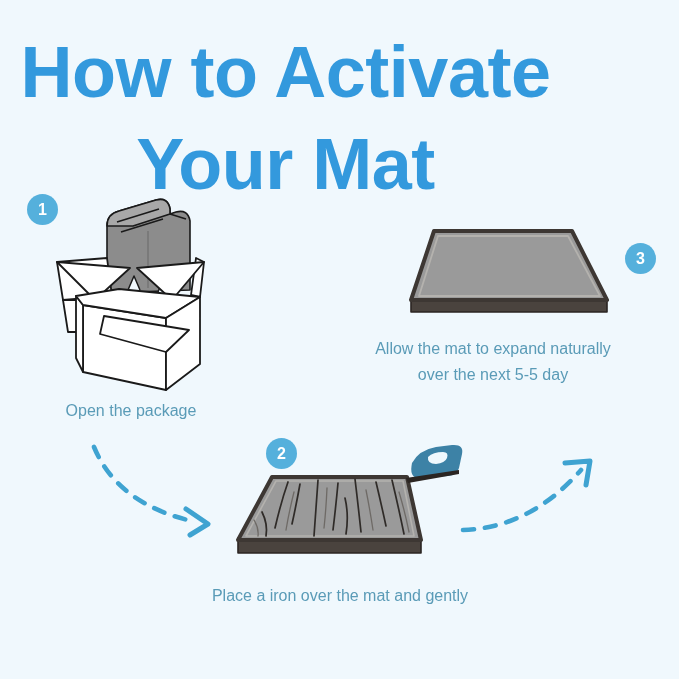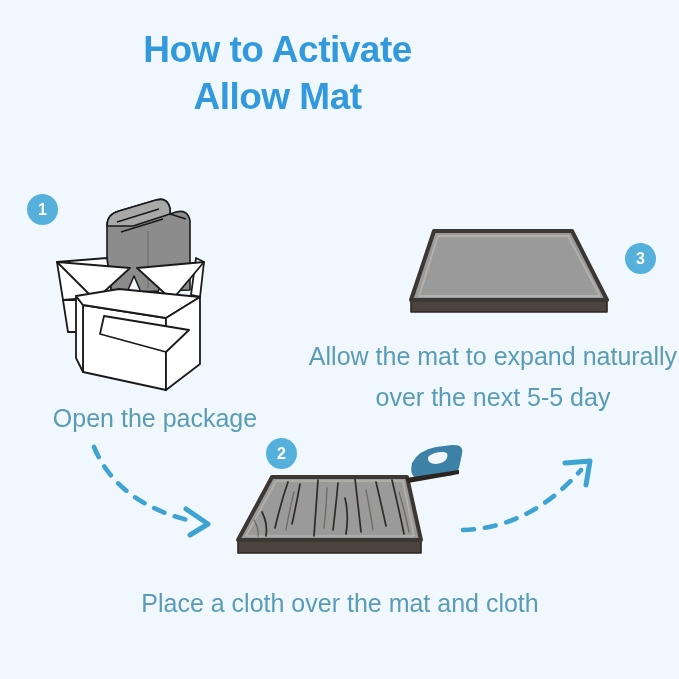--- a/index.html
+++ b/index.html
@@ -17,26 +17,26 @@
   #canvas {
     position: relative;
     width: 679px;
     height: 679px;
     background: #f0f8fd;
   }
 
   
   .title {
     position: absolute;
-    left: 0;
+    left: 8px;
     top: 26px;
     width: 555px;
     text-align: center;
     color: #3399dd;
-    font-size: 37px;
+    font-size: 72px;
     font-weight: bold;
     line-height: 1.28;
     letter-spacing: -0.5px;
   }
   .title-line { display: block; }
 
   
   .badge {
     position: absolute;
     width: 31px;
@@ -52,29 +52,28 @@
     box-sizing: border-box;
   }
   #badge-1 { left: 27px;  top: 194px; }
   #badge-2 { left: 266px; top: 438px; }
   #badge-3 { left: 625px; top: 243px; }
 
   
   .caption {
     position: absolute;
     color: #5a9bb7;
-    font-size: 25px;
+    font-size: 16px;
     line-height: 1.65;
     text-align: center;
   }
   #caption-1 {
     left: 0px;
     top: 398px;
     width: 262px;
-    margin-left: 24px;
   }
   #caption-2 {
     left: 110px;
     top: 583px;
     width: 460px;
   }
   #caption-3 {
     left: 307px;
     top: 336px;
     width: 372px;
@@ -91,21 +90,21 @@
     pointer-events: none;
   }
 </style>
 </head>
 <body>
 
 <div id="canvas">
 
   <div class="title">
     <span class="title-line">How to Activate</span>
-    <span class="title-line">Allow Mat</span>
+    <span class="title-line">Your Mat</span>
   </div>
 
   <svg class="art" viewBox="0 0 679 679" xmlns="http://www.w3.org/2000/svg">
 
     <g>
 
       <path d="M107 293 L107 226 Q107 214 119 211 L156 200 Q168 197 170 209 L170 214 L176 212 Q188 209 190 221 L190 290 Z" fill="#8c8c8c" stroke="#1a1a1a" stroke-width="1.6" stroke-linejoin="round"></path>
 
       <path d="M107 226 Q107 214 119 211 L156 200 Q168 197 170 209 L170 214 L133 226 Z" fill="#a8a8a8" stroke="#1a1a1a" stroke-width="1.6" stroke-linejoin="round"></path>
 
@@ -203,16 +202,16 @@
   <div class="caption" id="caption-1">
     <span class="caption-line">Open the package</span>
   </div>
 
   <div class="caption" id="caption-3">
     <span class="caption-line">Allow the mat to expand naturally</span>
     <span class="caption-line">over the next 5-5 day</span>
   </div>
 
   <div class="caption" id="caption-2">
-    <span class="caption-line">Place a cloth over the mat and cloth</span>
+    <span class="caption-line">Place a iron over the mat and gently</span>
   </div>
 
 </div>
 
 </body></html>

